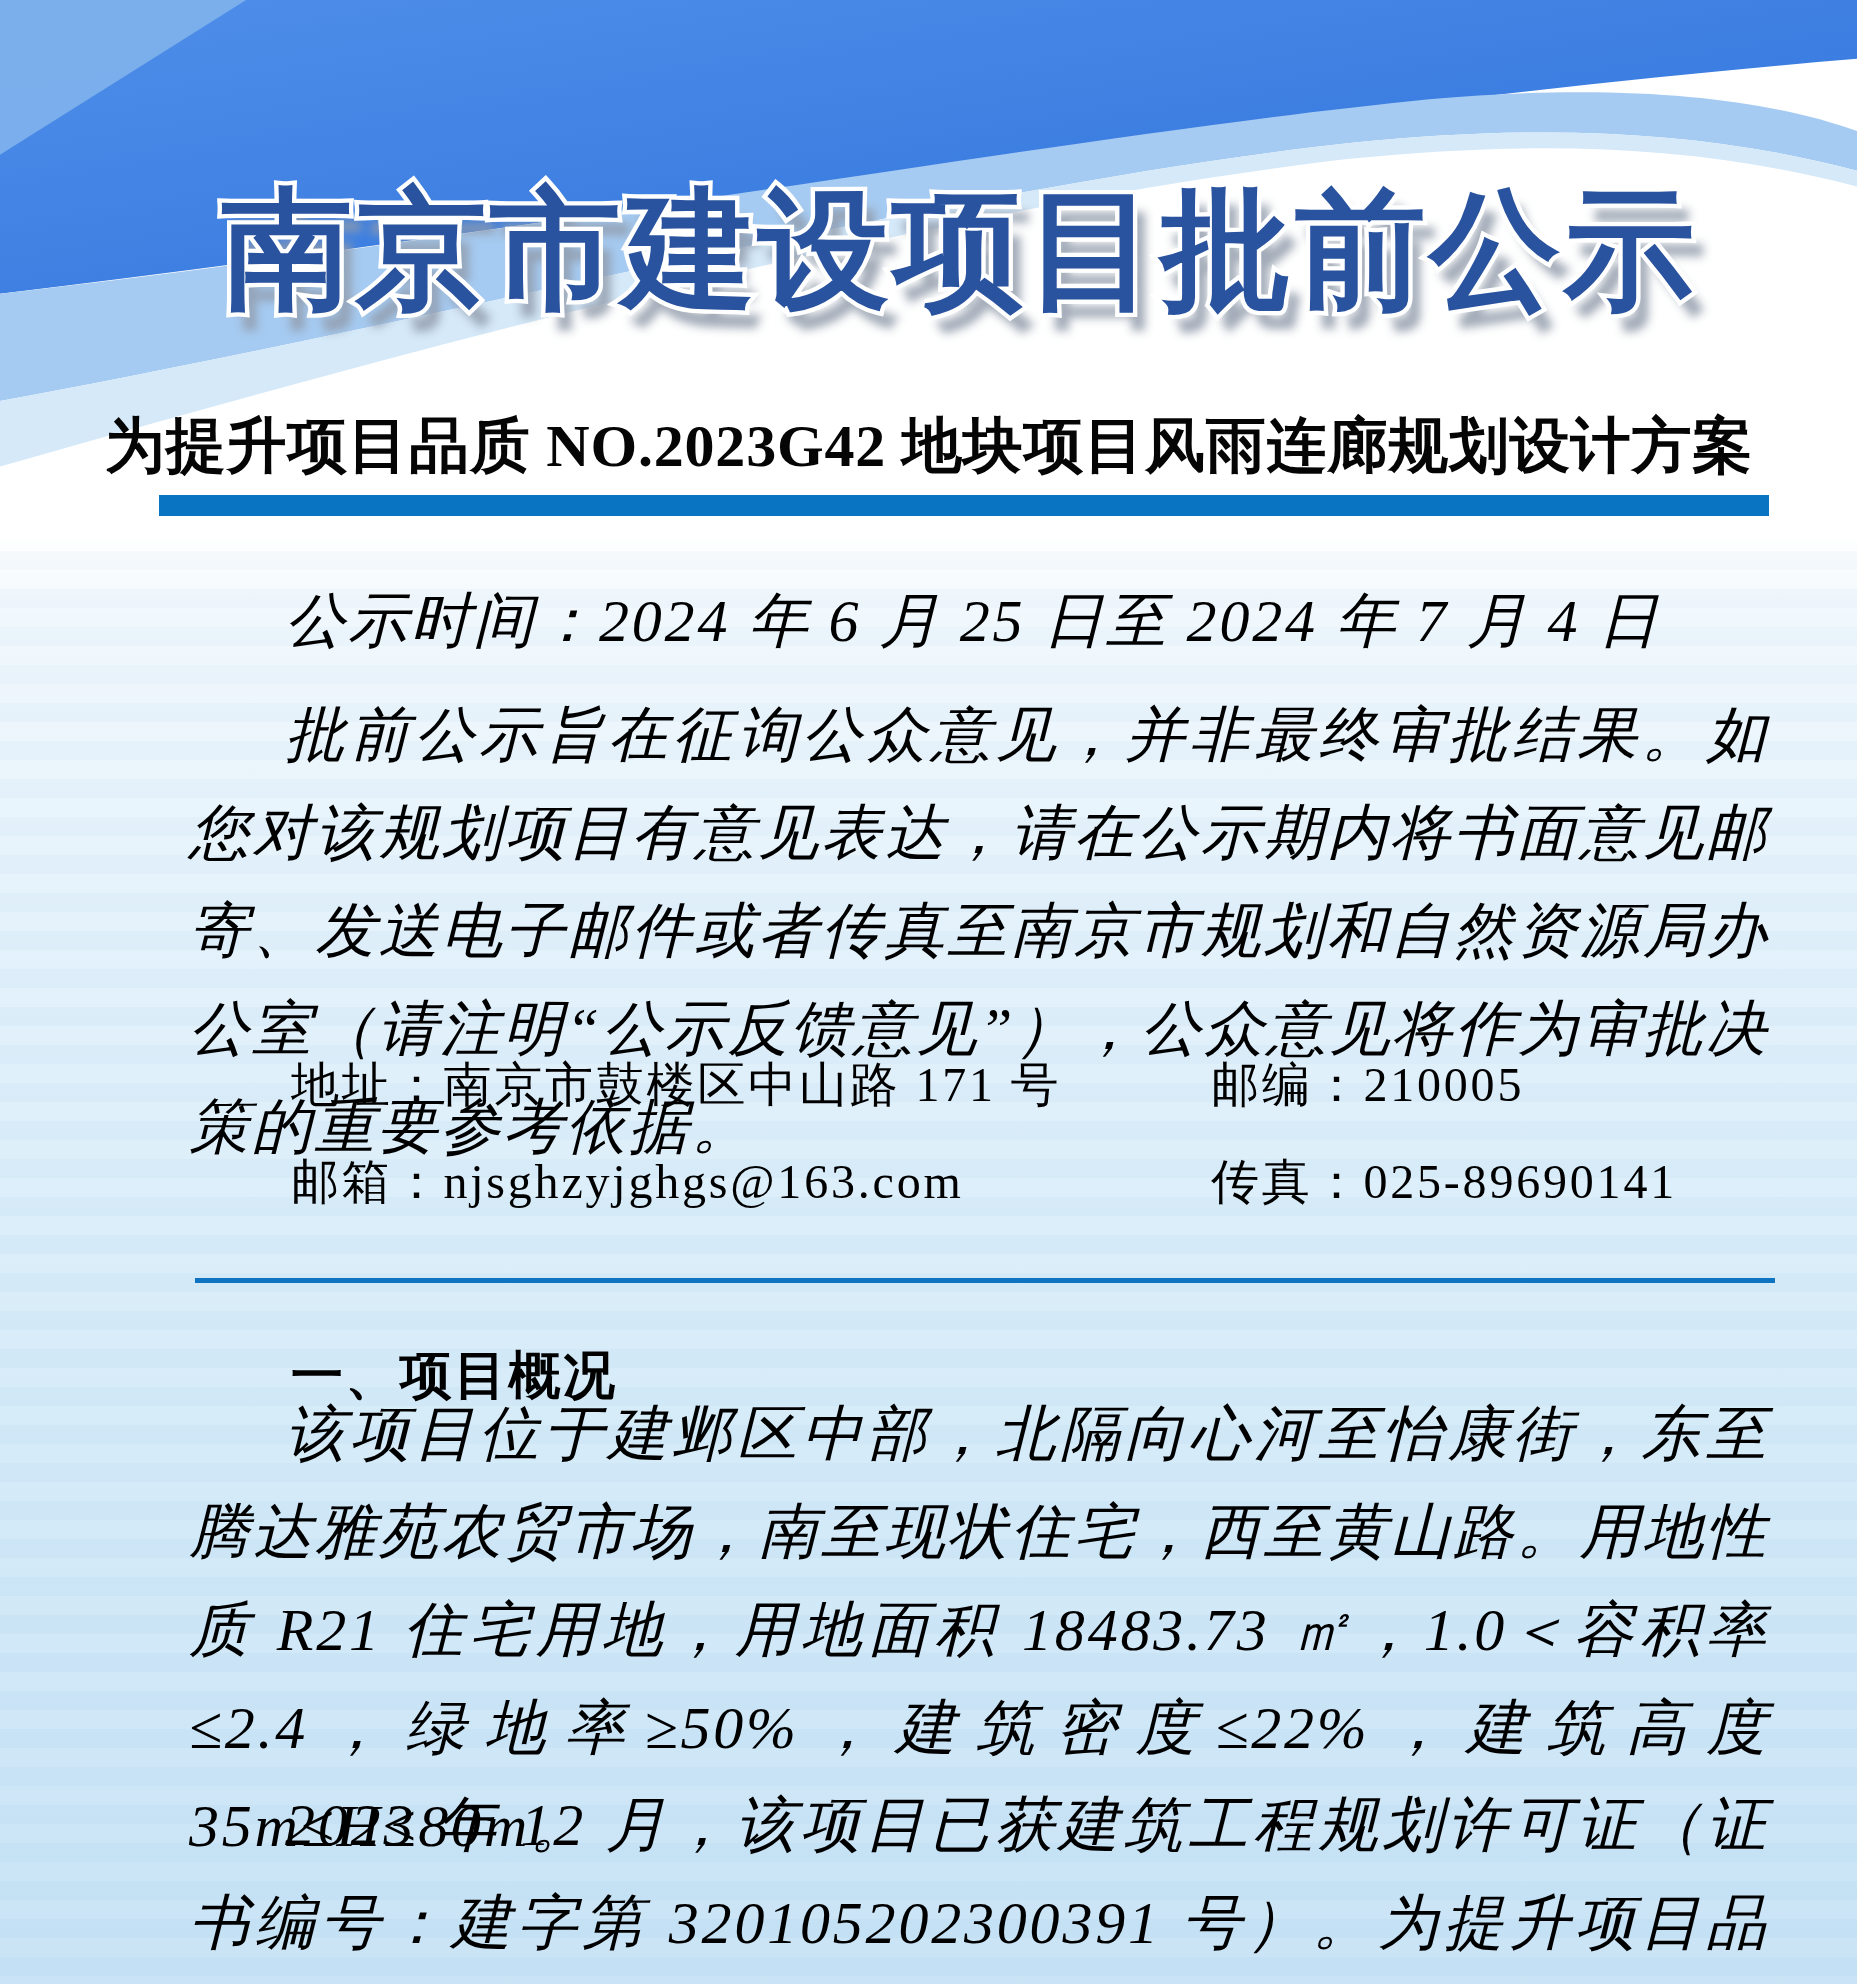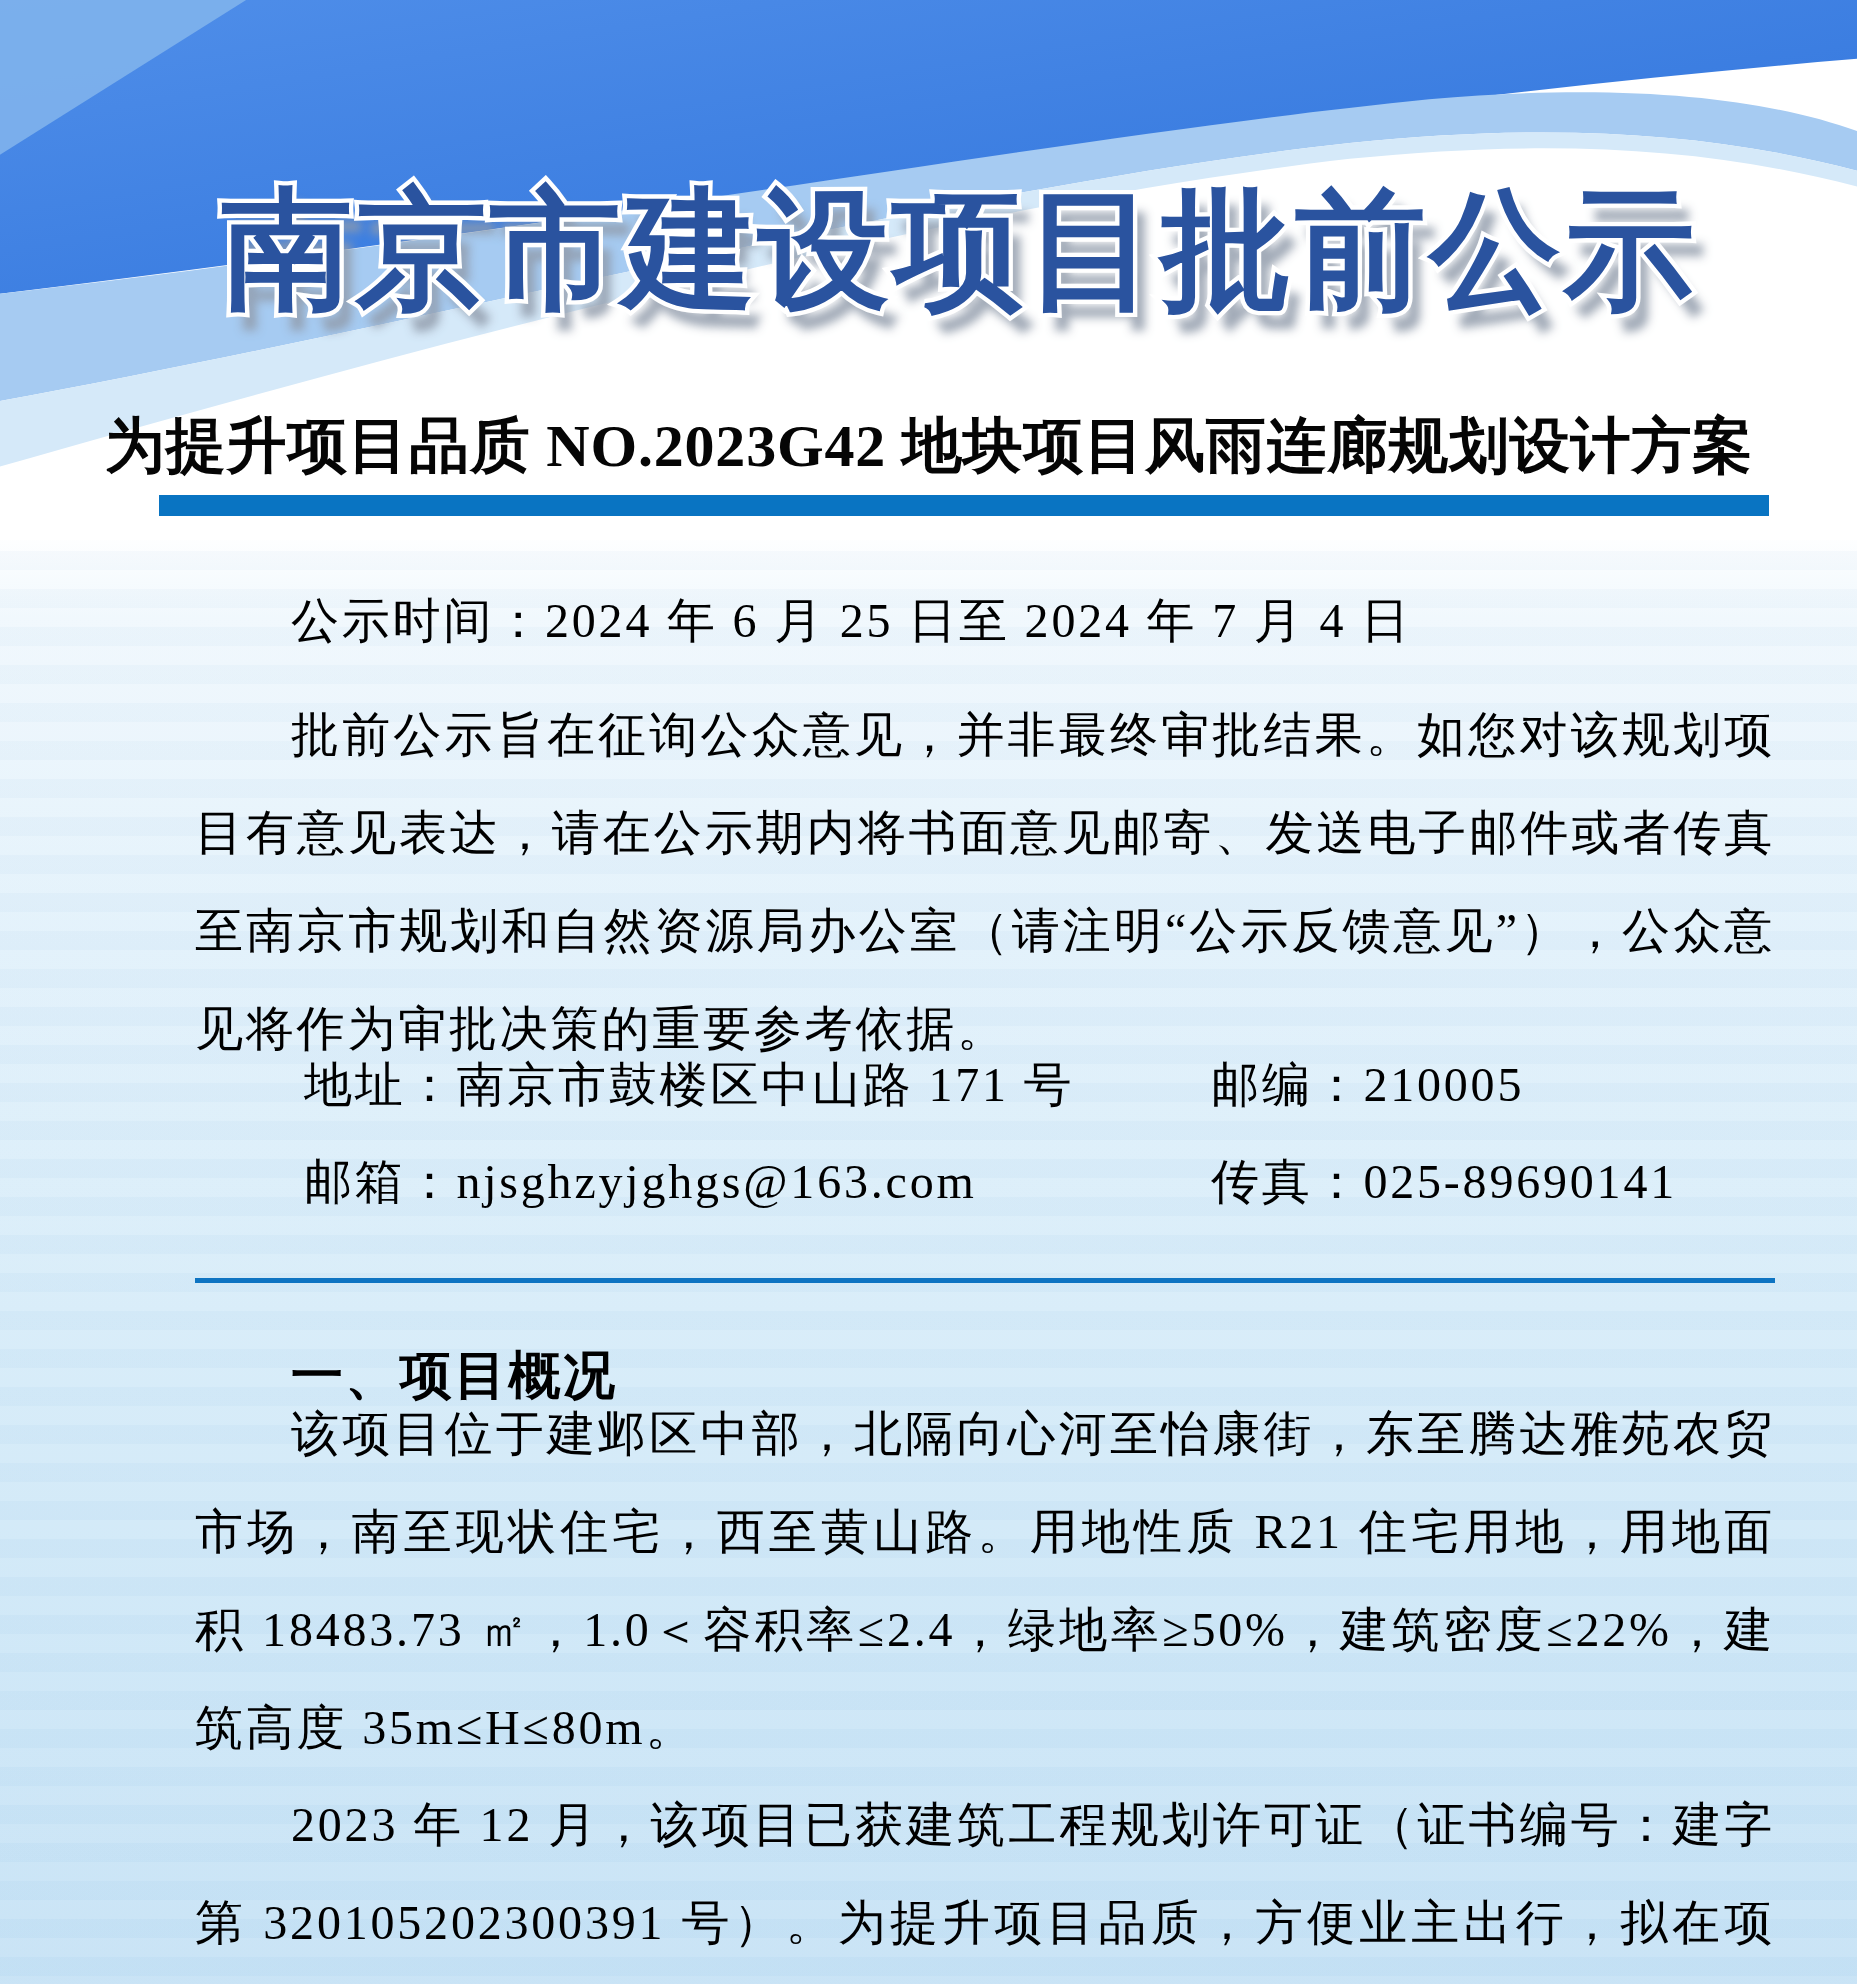--- a/index.html
+++ b/index.html
@@ -50,34 +50,35 @@
     font-weight:bold;font-size:60px;line-height:77px;letter-spacing:0.8px;
     font-family:"Liberation Serif","DejaVu Serif",serif;
     white-space:nowrap;
   }
   .subtitle-bar{
     position:absolute;left:159px;top:495px;width:1610px;height:20.6px;z-index:3;
     background:#0974c2;
   }
   
   .para{
-    position:absolute;left:195px;width:1580px;z-index:3;
+    position:absolute;left:189px;width:1580px;z-index:3;
     color:#000;
-    font-size:48px;line-height:98px;letter-spacing:2.8px;
+    font-size:60px;line-height:98px;letter-spacing:2.8px;
     text-align:justify;
     font-family:"Liberation Serif","DejaVu Serif",serif;
+    font-style:italic;
   }
   .indent{text-indent:96px;}
   .p1{top:572px;}
   .p2{top:686px;}
   .contact-row{position:absolute;left:195px;width:1580px;height:98px;z-index:3;
     font-size:48px;line-height:98px;letter-spacing:2.8px;color:#000;}
   .row1{top:1036px;}
   .row2{top:1133px;}
-  .c-left{position:absolute;left:109px;top:0;white-space:nowrap;}
+  .c-left{position:absolute;left:96px;top:0;white-space:nowrap;}
   .c-right{position:absolute;left:1016px;top:0;white-space:nowrap;}
   .divider{
     position:absolute;left:195px;top:1278px;width:1580px;height:4.8px;z-index:3;
     background:#0e74c2;
   }
   .heading{
     position:absolute;left:195px;top:1305px;width:1580px;z-index:3;
     color:#000;font-family:"Liberation Sans","DejaVu Sans",sans-serif;
     font-weight:bold;font-size:52px;line-height:60px;letter-spacing:2.4px;
     text-indent:96px;

